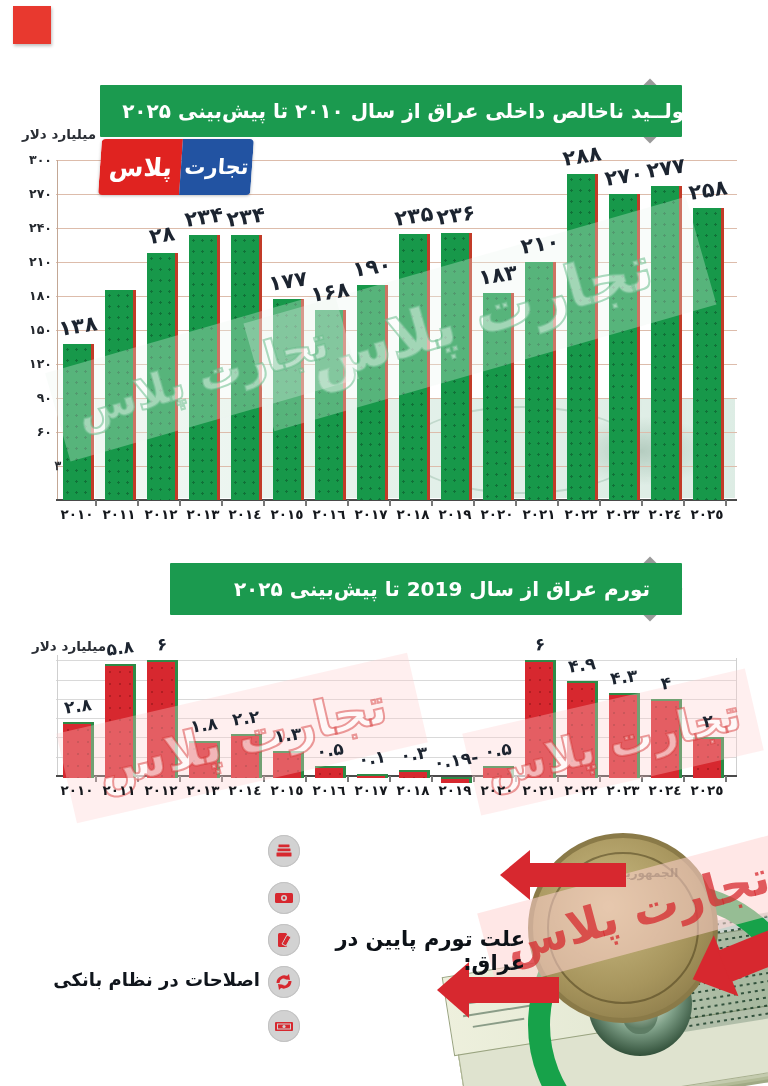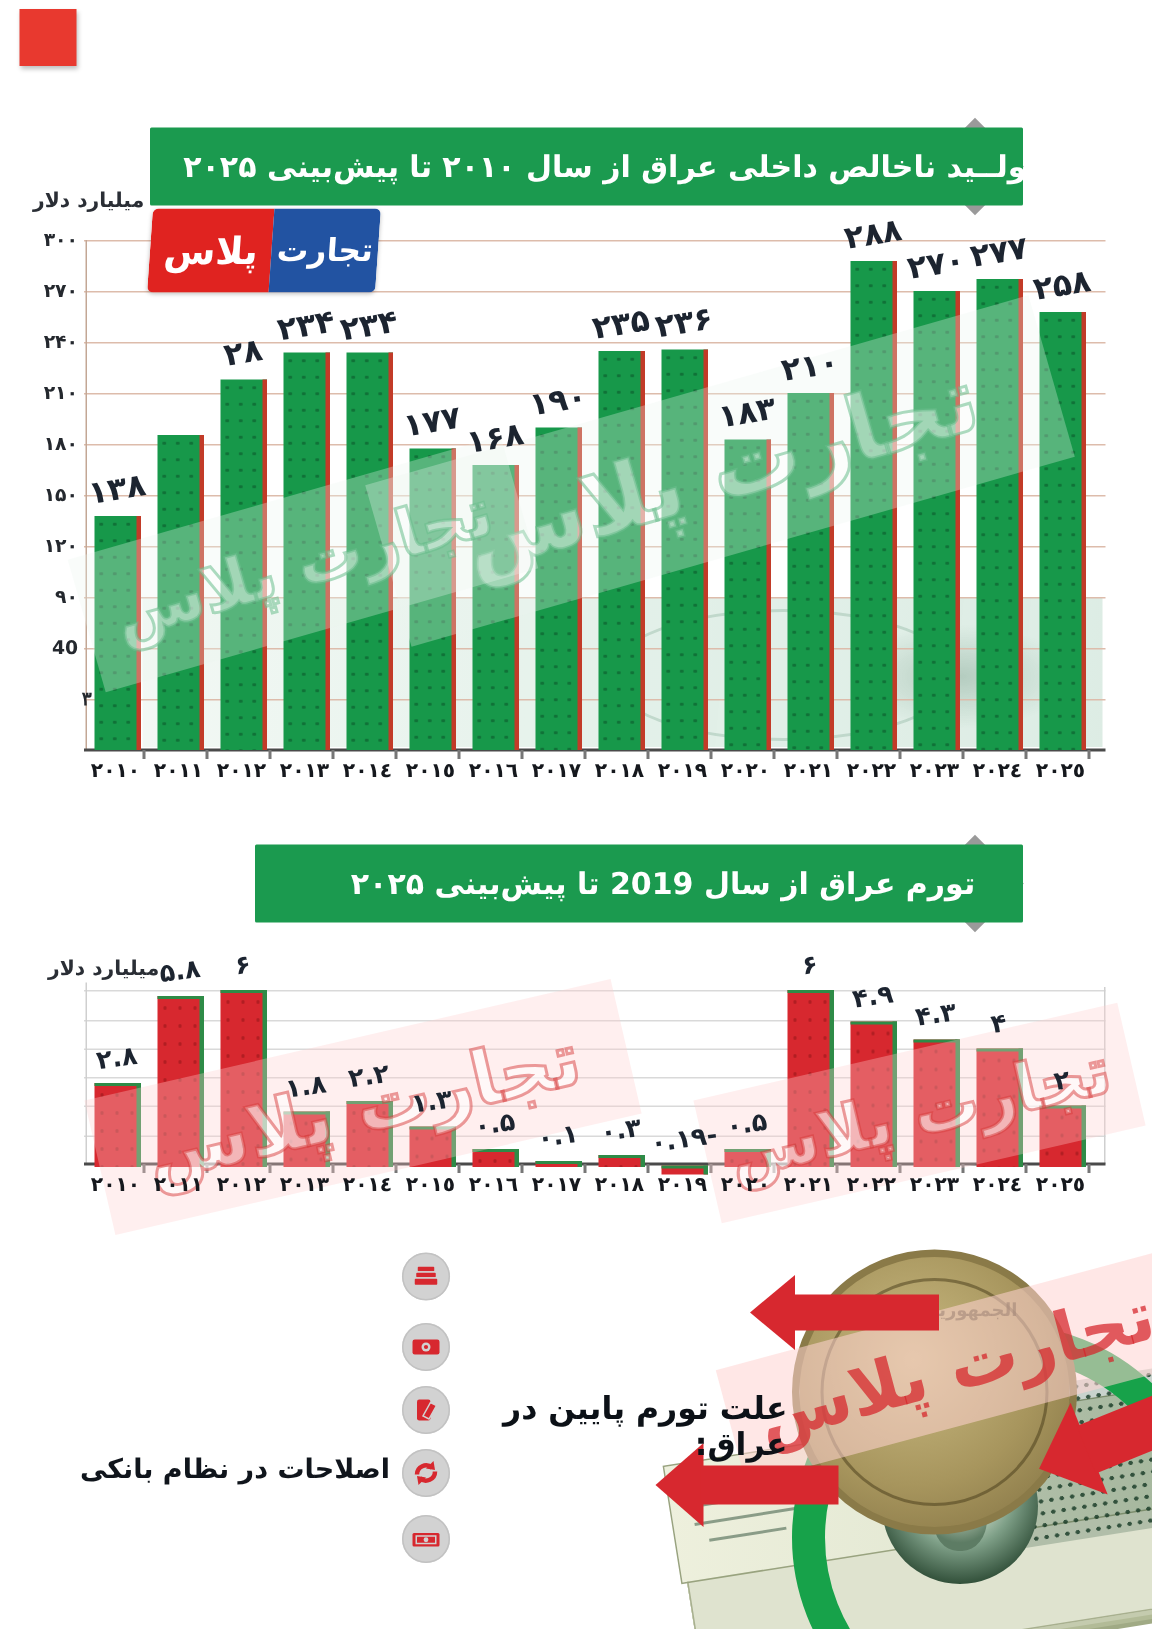--- a/index.html
+++ b/index.html
@@ -125,21 +125,21 @@
       <div class="ytick" style="left: 10px; top: 254.007px;">۲۱۰</div>
       <div class="gridline" style="left: 56px; top: 296.006px; width: 681px; background: rgb(221, 188, 171);"></div>
       <div class="ytick" style="left: 10px; top: 288.006px;">۱۸۰</div>
       <div class="gridline" style="left: 56px; top: 330.005px; width: 681px; background: rgb(221, 188, 171);"></div>
       <div class="ytick" style="left: 10px; top: 322.005px;">۱۵۰</div>
       <div class="gridline" style="left: 56px; top: 364.004px; width: 681px; background: rgb(221, 188, 171);"></div>
       <div class="ytick" style="left: 10px; top: 356.004px;">۱۲۰</div>
       <div class="gridline" style="left: 56px; top: 398.003px; width: 681px; background: rgb(221, 188, 171);"></div>
       <div class="ytick" style="left: 10px; top: 390.003px;">۹۰</div>
       <div class="gridline" style="left: 56px; top: 432.002px; width: 681px; background: rgb(221, 188, 171);"></div>
-      <div class="ytick" style="left: 10px; top: 424.002px;">40</div>
+      <div class="ytick" style="left: 10px; top: 424.002px;">۶۰</div>
       <div class="gridline" style="left: 56px; top: 466.001px; width: 681px; background: rgb(221, 188, 171);"></div>
       <div class="ytick" style="left: 26px; top: 458.001px; font-family: Liberation Serif, serif;">۳۰</div>
       <div class="axisline" style="left: 57px; top: 160px; width: 1px; height: 340px; background: rgb(195, 167, 149);"></div>
       <div class="axisline" style="left: 56px; top: 499px; width: 681px; height: 1.5px; background: rgb(74, 74, 74);"></div>
       <div class="bar1" style="left: 63px; top: 343.605px; height: 156.395px;"></div>
       <div class="blab1" style="left: 43px; top: 313.605px;">۱۳۸</div>
       <div class="xlabel" style="left: 53px; top: 506px;">٢٠١٠</div>
       <div class="tick" style="left: 95px; top: 500px;"></div>
       <div class="bar1" style="left: 105px; top: 290.339px; height: 209.66px;"></div>
       <div class="xlabel" style="left: 95px; top: 506px;">٢٠١١</div>

